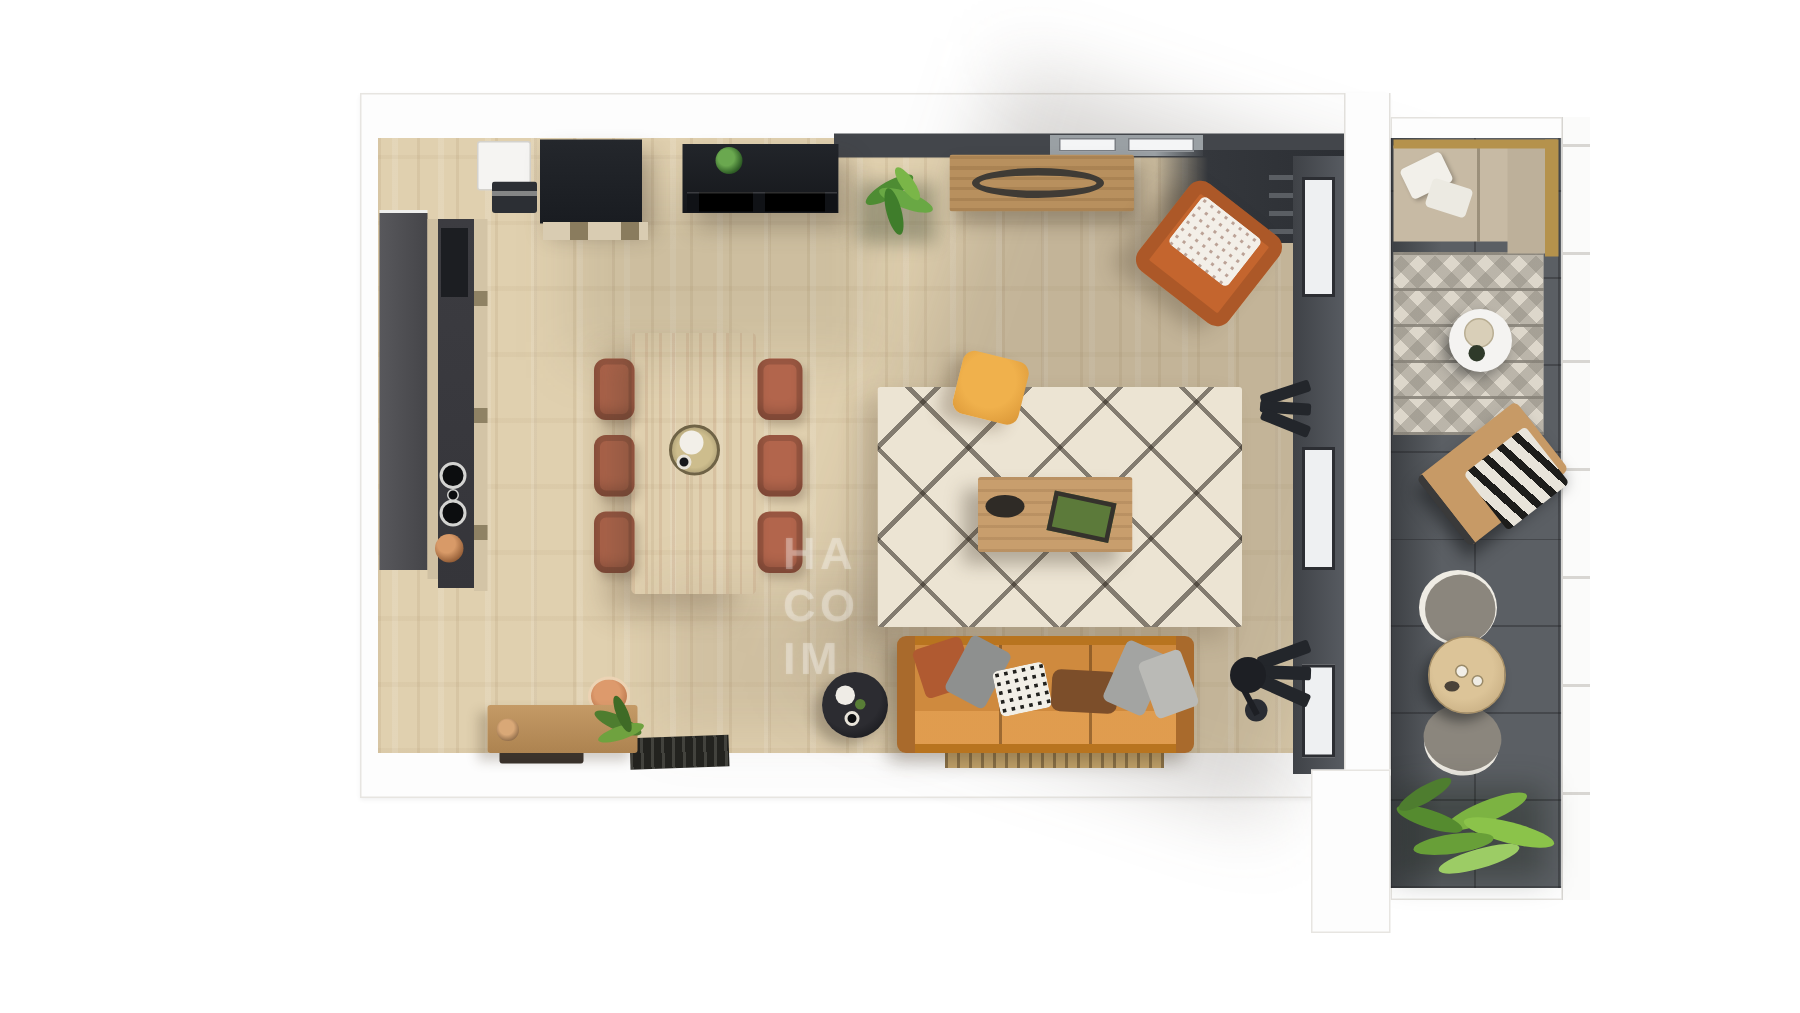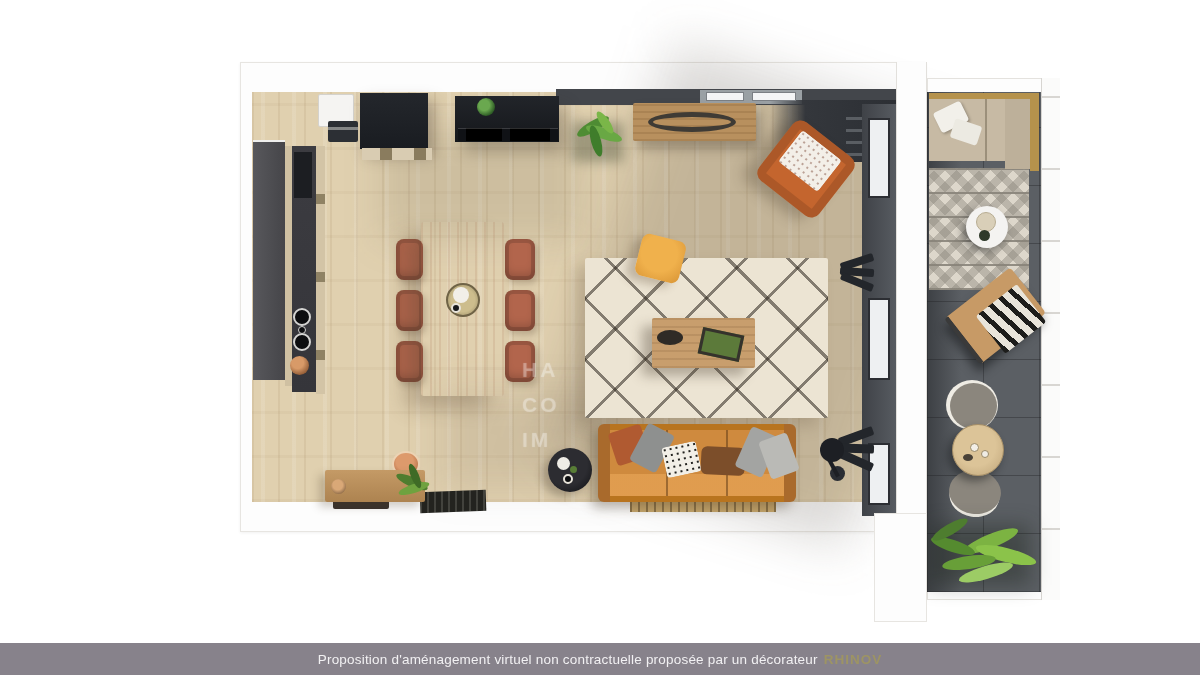--- a/index.html
+++ b/index.html
@@ -5,21 +5,21 @@
   * { margin:0; padding:0; box-sizing:border-box; }
   html,body { width:1200px; height:675px; background:#ffffff; overflow:hidden;
               font-family:"Liberation Sans", sans-serif; }
   .abs { position:absolute; }
   #stage { position:relative; width:1200px; height:675px; background:#fff; }
 
   
   .site-watermark { left:12px; top:16px; font-size:21px; font-weight:bold;
     color:rgba(205,205,205,0.55); letter-spacing:1px; }
   .agency-watermark { left:522px; top:352px; color:rgba(255,255,255,0.28);
-    font-size:21px; font-weight:bold; line-height:35px; letter-spacing:3px;
+    font-size:30px; font-weight:bold; line-height:35px; letter-spacing:3px;
     text-shadow:0 0 2px rgba(255,255,255,0.15); z-index:30; }
 
   
   .room-wall { left:240px; top:62px; width:686px; height:470px; background:#fdfdfd;
     border:1px solid #e7e5e1; box-shadow:0 1px 3px rgba(0,0,0,0.06); }
   .room-floor { left:252px; top:92px; width:644px; height:410px;
     background-color:#e0d0af;
     background-image:
       repeating-linear-gradient(90deg, rgba(150,120,80,.12) 0 2px, transparent 2px 26px),
       repeating-linear-gradient(90deg, transparent 0 9px, rgba(255,255,255,.12) 9px 13px, transparent 13px 31px),
@@ -383,18 +383,14 @@
   <div class="abs b-dark-bit"></div>
   <div class="abs b-chair2"></div>
   <div class="abs fern-shadow"></div>
   <div class="abs fern f1"></div>
   <div class="abs fern f2"></div>
   <div class="abs fern f3"></div>
   <div class="abs fern f4"></div>
   <div class="abs fern f5"></div>
   <div class="abs fern f6"></div>
 
-  <div class="abs footer-bar">
-    <span>Proposition d'aménagement virtuel non contractuelle proposée par un décorateur</span>
-    <span class="footer-brand">RHINOV</span>
-  </div>
 
 </div>
 
 </body></html>

